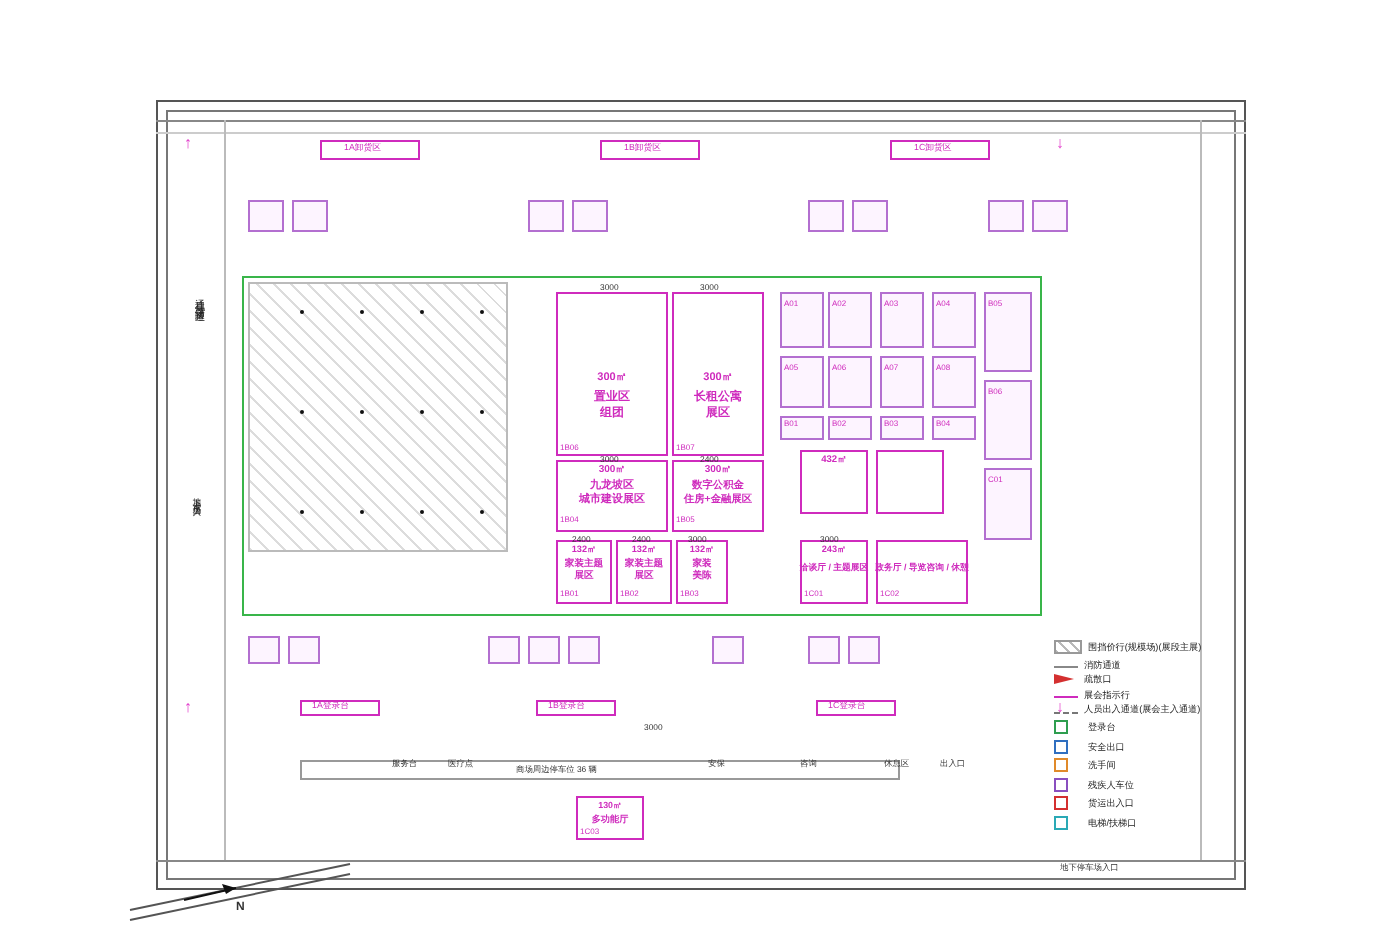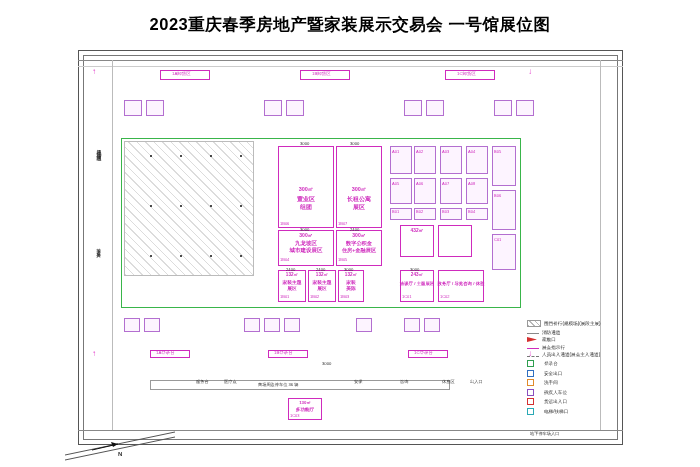--- a/index.html
+++ b/index.html
@@ -36,21 +36,20 @@
   #legend .row{display:flex;align-items:center;margin-bottom:2.6px;}
   #legend .sw{width:12px;height:5px;margin-right:3px;flex:0 0 12px;}
   #legend .lbl{white-space:nowrap;}
   .vlabel{position:absolute;writing-mode:vertical-rl;text-orientation:upright;font-size:5px;color:#222;letter-spacing:1px;}
 </style>
 </head>
 <body>
 
 <div id="root">
 
-  <div class="abs title">2023重庆春季房地产暨家装展示交易会 一号馆展位图</div>
 
   <div class="abs" id="frame"></div>
   <div class="abs" id="frame2"></div>
 
   <div class="line" style="left:78px;top:60px;width:545px;height:1px;background:#888;"></div>
   <div class="line" style="left:78px;top:66px;width:545px;height:1px;background:#ccc;"></div>
   <div class="line" style="left:78px;top:430px;width:545px;height:1px;background:#888;"></div>
   <div class="line" style="left:112px;top:60px;width:1px;height:370px;background:#bbb;"></div>
   <div class="line" style="left:600px;top:60px;width:1px;height:370px;background:#bbb;"></div>
 

